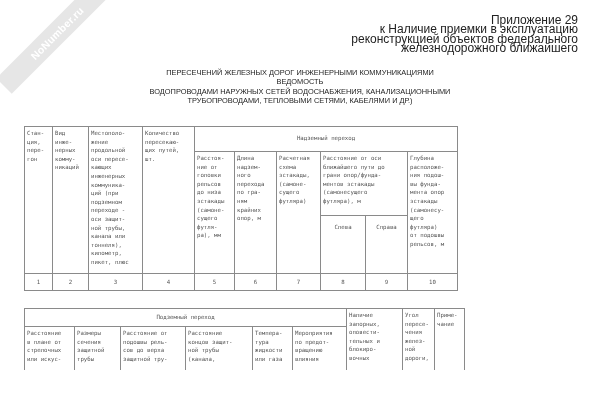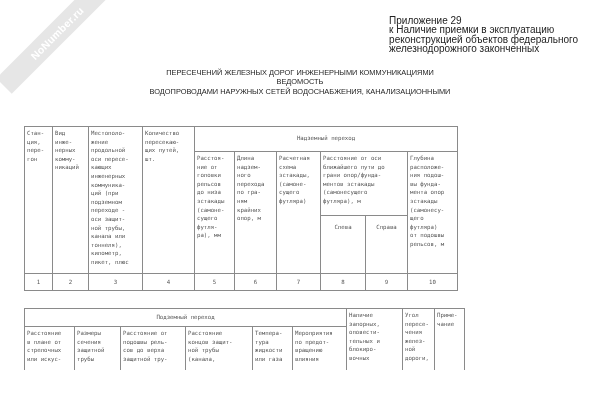--- a/index.html
+++ b/index.html
@@ -4,22 +4,22 @@
   <style>
     html, body { margin: 0; padding: 0; background: #ffffff; }
     body { width: 600px; height: 420px; position: relative; overflow: hidden; font-family: "Liberation Sans", sans-serif; color: #222; }
     .watermark {
       position: absolute; left: -18px; top: 22px; width: 150px; height: 22px;
       background: #e6e6e6; color: #ffffff; font-weight: bold; font-size: 10.5px;
       text-align: center; line-height: 22px; transform: rotate(-45deg); transform-origin: center;
       letter-spacing: 0.3px;
     }
     .appendix {
-      position: absolute; right: 22px; top: 16px; 
-      font-size: 10px; line-height: 9.4px; color: #222;
+      position: absolute; right: 22px; top: 16px; text-align: right;
+      font-size: 12px; line-height: 9.4px; color: #222;
     }
     .title-block {
       position: absolute; left: 110px; width: 380px; top: 68px; text-align: center;
       font-size: 7.4px; line-height: 9.4px; color: #222;
     }
     .mono { font-family: "DejaVu Sans Mono", "Liberation Mono", monospace; font-size: 5.7px; line-height: 8.6px; color: #555; }
     .grid { position: absolute; }
     .cell {
       position: absolute; box-sizing: border-box; padding: 1px 2px;
       white-space: pre-line; overflow: hidden;
@@ -29,27 +29,28 @@
   </style>
 </head>
 <body>
 
 <div class="watermark">NoNumber.ru</div>
 
 <div class="appendix">
   <div>Приложение 29</div>
   <div>к Наличие приемки в эксплуатацию</div>
   <div>реконструкцией объектов федерального</div>
-  <div>железнодорожного законченных</div>
+  <div>железнодорожного ближайшего</div>
 </div>
 
 <div class="title-block">
   <div>ПЕРЕСЕЧЕНИЙ ЖЕЛЕЗНЫХ ДОРОГ ИНЖЕНЕРНЫМИ КОММУНИКАЦИЯМИ</div>
   <div>ВЕДОМОСТЬ</div>
   <div>ВОДОПРОВОДАМИ НАРУЖНЫХ СЕТЕЙ ВОДОСНАБЖЕНИЯ, КАНАЛИЗАЦИОННЫМИ</div>
+  <div>ТРУБОПРОВОДАМИ, ТЕПЛОВЫМИ СЕТЯМИ, КАБЕЛЯМИ И ДР.)</div>
 </div>
 
 <div class="grid mono" style="left:0;top:0;width:600px;height:420px;">
 
   <div class="line" style="left:24px;top:126px;width:433px;height:1px;"></div>
   <div class="line" style="left:194px;top:151px;width:263px;height:1px;"></div>
   <div class="line" style="left:320px;top:215px;width:87px;height:1px;"></div>
   <div class="line" style="left:24px;top:273px;width:433px;height:1px;"></div>
   <div class="line" style="left:24px;top:290px;width:433px;height:1px;"></div>
 

